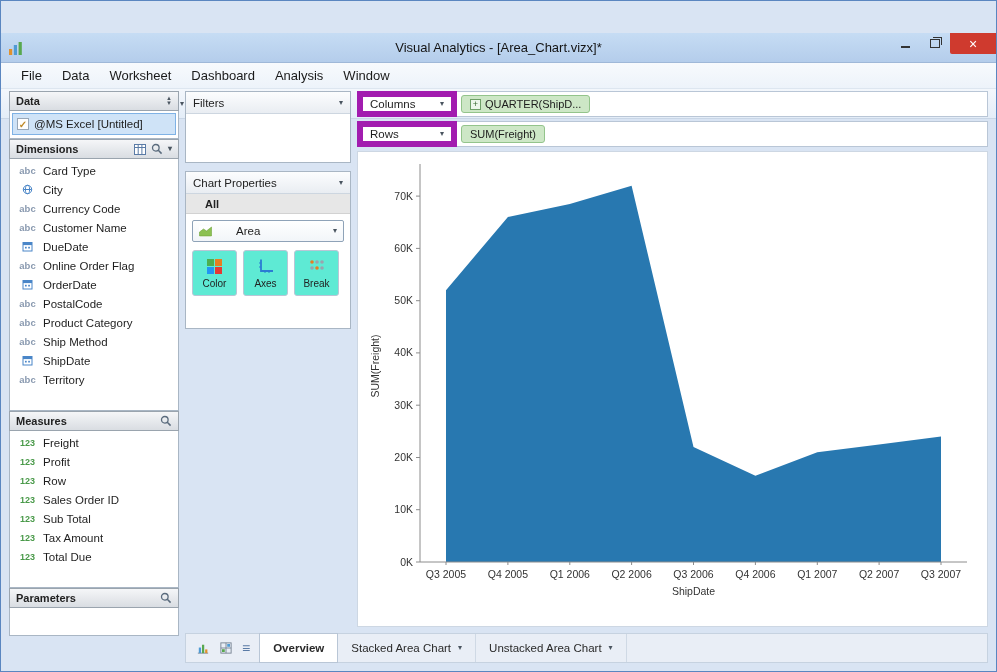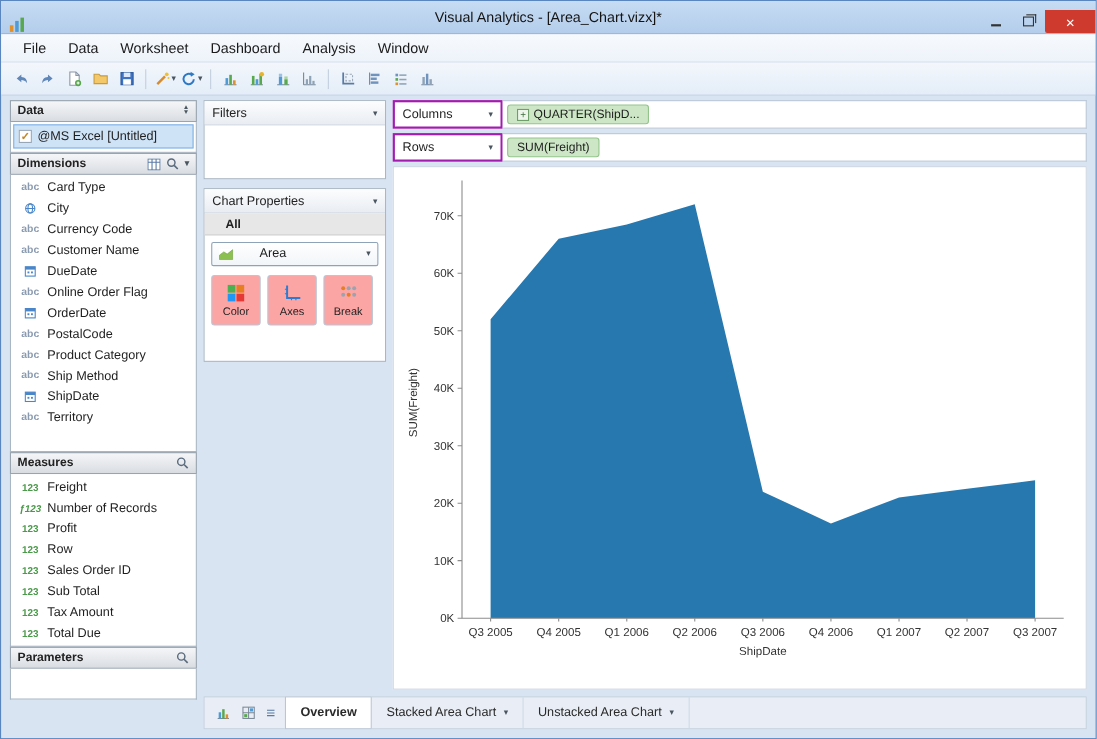--- a/index.html
+++ b/index.html
@@ -1,20 +1,20 @@
 <!DOCTYPE html>
 <html><head>
 <meta charset="utf-8">
 <style>
   *{margin:0;padding:0;box-sizing:border-box;}
   html,body{width:997px;height:672px;}
   body{font-family:"Liberation Sans",sans-serif;background:#d9e4f3;border:1px solid #5a86c0;position:relative;overflow:hidden;font-size:12px;color:#1e1e1e;}
 
   
-  .titlebar{height:30px;background:linear-gradient(#c6dcf4,#b4cdeb);display:flex;align-items:flex-end;position:relative;border-bottom:1px solid #9fb8d8;}
+  .titlebar{height:30px;background:linear-gradient(#c6dcf4,#b4cdeb);display:flex;align-items:flex-start;position:relative;border-bottom:1px solid #9fb8d8;margin-top:32px;}
   .app-icon{margin:7px 0 0 7px;z-index:2;display:inline-flex;}
   .title{position:absolute;left:0;right:0;top:7px;text-align:center;font-size:13px;color:#141414;pointer-events:none;}
   .win-controls{margin-left:auto;display:flex;z-index:2;}
   .win-btn{width:30px;height:21px;display:flex;align-items:center;justify-content:center;cursor:default;}
   .g-min{width:9px;border-bottom:2px solid #333;margin-top:6px;display:block;}
   .g-restore{width:10px;height:9px;border:1px solid #333;position:relative;display:block;background:#fff0;}
   .g-restore::before{content:"";position:absolute;left:2px;top:-3px;width:8px;height:7px;border:1px solid #333;border-bottom:none;border-left:none;}
   .win-btn.close{width:46px;background:#cf3a2e;color:#fff;font-size:14px;border-bottom-left-radius:2px;}
 
   
@@ -56,25 +56,25 @@
   
   .card{background:#fff;border:1px solid #a9b6c4;flex:none;}
   .card-header{height:22px;display:flex;align-items:center;padding:0 7px;font-size:11.5px;color:#222;background:linear-gradient(#fcfdfe,#e9edf2);border-bottom:1px solid #cdd6e0;}
   .card-header .sp{flex:1;}
   .filters-card{height:72px;margin-bottom:8px;}
   .props-card{height:158px;}
   .all-bar{height:20px;background:#e7e7e7;border-bottom:1px solid #d2d2d2;display:flex;align-items:center;padding:0 19px;font-size:11px;font-weight:bold;color:#222;}
   .select{margin:6px;height:22px;border:1px solid #8fa3b8;border-radius:2px;display:flex;align-items:center;gap:24px;padding:0 6px;font-size:11.5px;background:linear-gradient(#fff,#f2f5f9);}
   .select .sp{flex:1;}
   .prop-btn-row{display:flex;gap:6px;padding:2px 6px;}
-  .prop-btn{width:45px;height:46px;border:1px solid #b9c6d6;border-radius:3px;background:#fca5a5;display:flex;flex-direction:column;align-items:center;justify-content:center;gap:3px;font-size:10px;color:#222;}
+  .prop-btn{width:45px;height:46px;border:1px solid #b9c6d6;border-radius:3px;background:#5eead4;display:flex;flex-direction:column;align-items:center;justify-content:center;gap:3px;font-size:10px;color:#222;}
 
   
   .shelf-row{height:26px;display:flex;margin-bottom:4px;flex:none;}
-  .shelf-label{width:100px;background:#fff;border:2px solid #a21caf;display:flex;align-items:center;padding:0 7px;font-size:11.5px;}
+  .shelf-label{width:100px;background:#fff;border:6px solid #a21caf;display:flex;align-items:center;padding:0 7px;font-size:11.5px;}
   .shelf-label .sp{flex:1;}
   .shelf-body{flex:1;background:#fff;border:1px solid #b9c6d6;border-left:none;display:flex;align-items:center;padding:0 4px;gap:4px;}
   .pill{height:18px;display:flex;align-items:center;gap:4px;padding:0 8px;background:#cde7c6;border:1px solid #93c48b;border-radius:3px;font-size:11px;color:#1c1c1c;}
   .pill-plus{width:11px;height:11px;border:1px solid #6f9f68;background:#eef6ec;font-size:9px;line-height:9px;text-align:center;color:#3c6b36;}
 
   
   .chart-panel{flex:1;background:#fff;border:1px solid #cdd7e3;padding:6px;margin-bottom:2px;min-height:0;}
   svg text{font-family:"Liberation Sans",sans-serif;}
 
   
@@ -349,24 +349,20 @@
       <span class="sp"></span>
       <svg width="12" height="12" viewBox="0 0 12 12">
           <circle cx="4.8" cy="4.8" r="3.3" fill="none" stroke="#5a6b7d" stroke-width="1.3"></circle>
           <line x1="7.3" y1="7.3" x2="10.6" y2="10.6" stroke="#5a6b7d" stroke-width="1.5"></line>
         </svg>
     </div>
     <div class="panel-box meas-list">
         <div class="field-row">
           <span class="ic ic-123">123</span>
           <span class="field-label">Freight</span>
-        </div>
-        <div class="field-row">
-          <span class="ic ic-123 ic-fx">ƒ123</span>
-          <span class="field-label">Number of Records</span>
         </div>
         <div class="field-row">
           <span class="ic ic-123">123</span>
           <span class="field-label">Profit</span>
         </div>
         <div class="field-row">
           <span class="ic ic-123">123</span>
           <span class="field-label">Row</span>
         </div>
         <div class="field-row">

